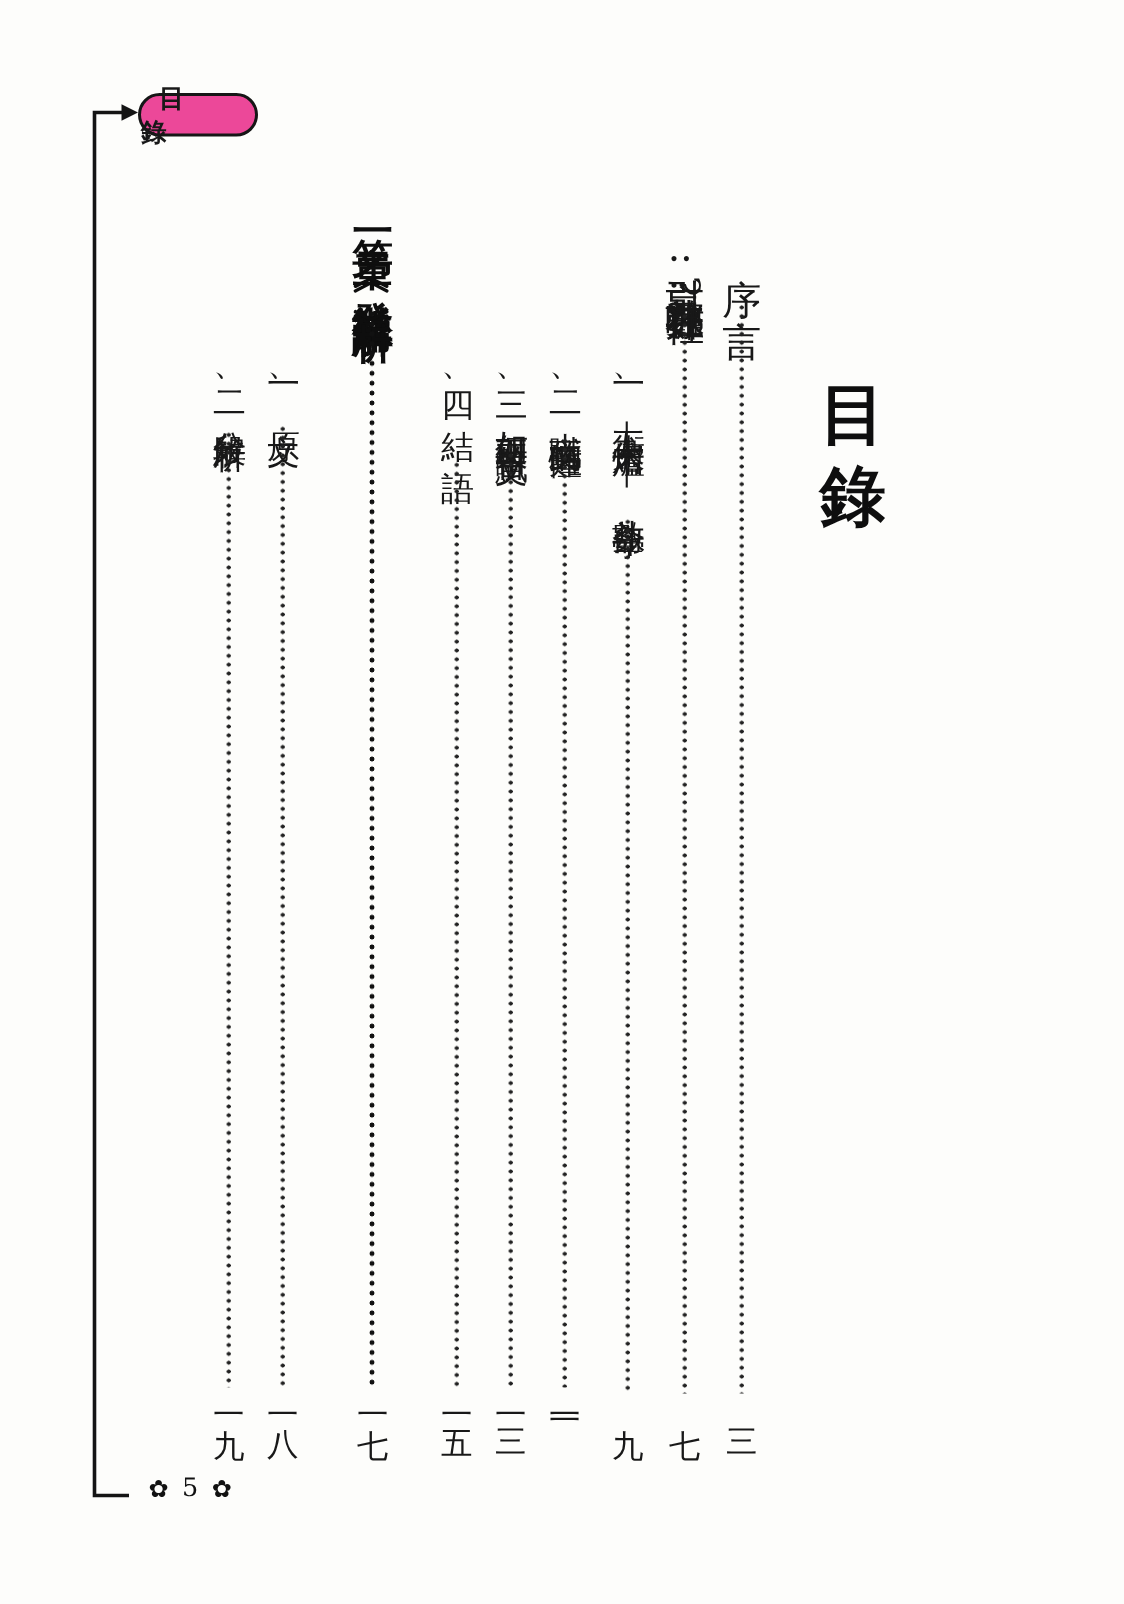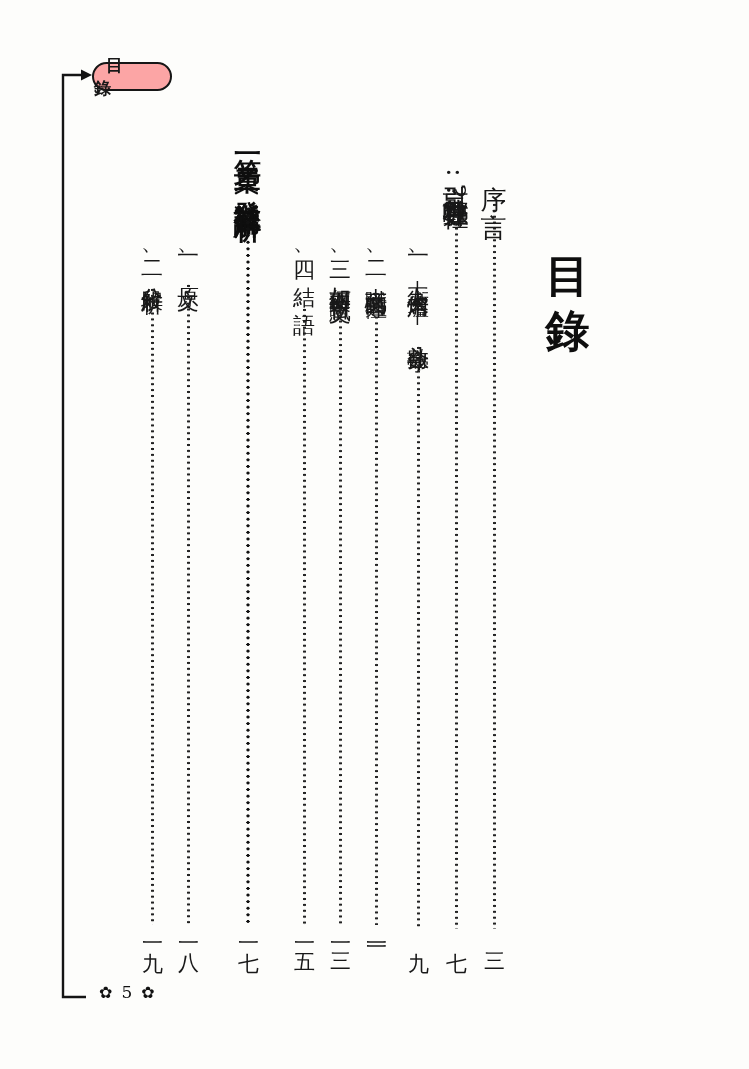--- a/index.html
+++ b/index.html
@@ -25,21 +25,21 @@
     width: 80px; height: 29px;
     border: 2.5px solid #161616;
     border-radius: 15px;
     display: flex;
     align-items: center;
     justify-content: center;
     font-size: 17px;
     font-weight: bold;
     letter-spacing: 12px;
     text-indent: 12px;
-    background: #fca5a5;
+    background: #ec4899;
   }
   .big-title {
     position: absolute;
     left: 546px; top: 224px;
     writing-mode: vertical-rl;
     text-orientation: upright;
     font-size: 44px;
     font-weight: 900;
     letter-spacing: 50px;
     color: #0e0e0e;

